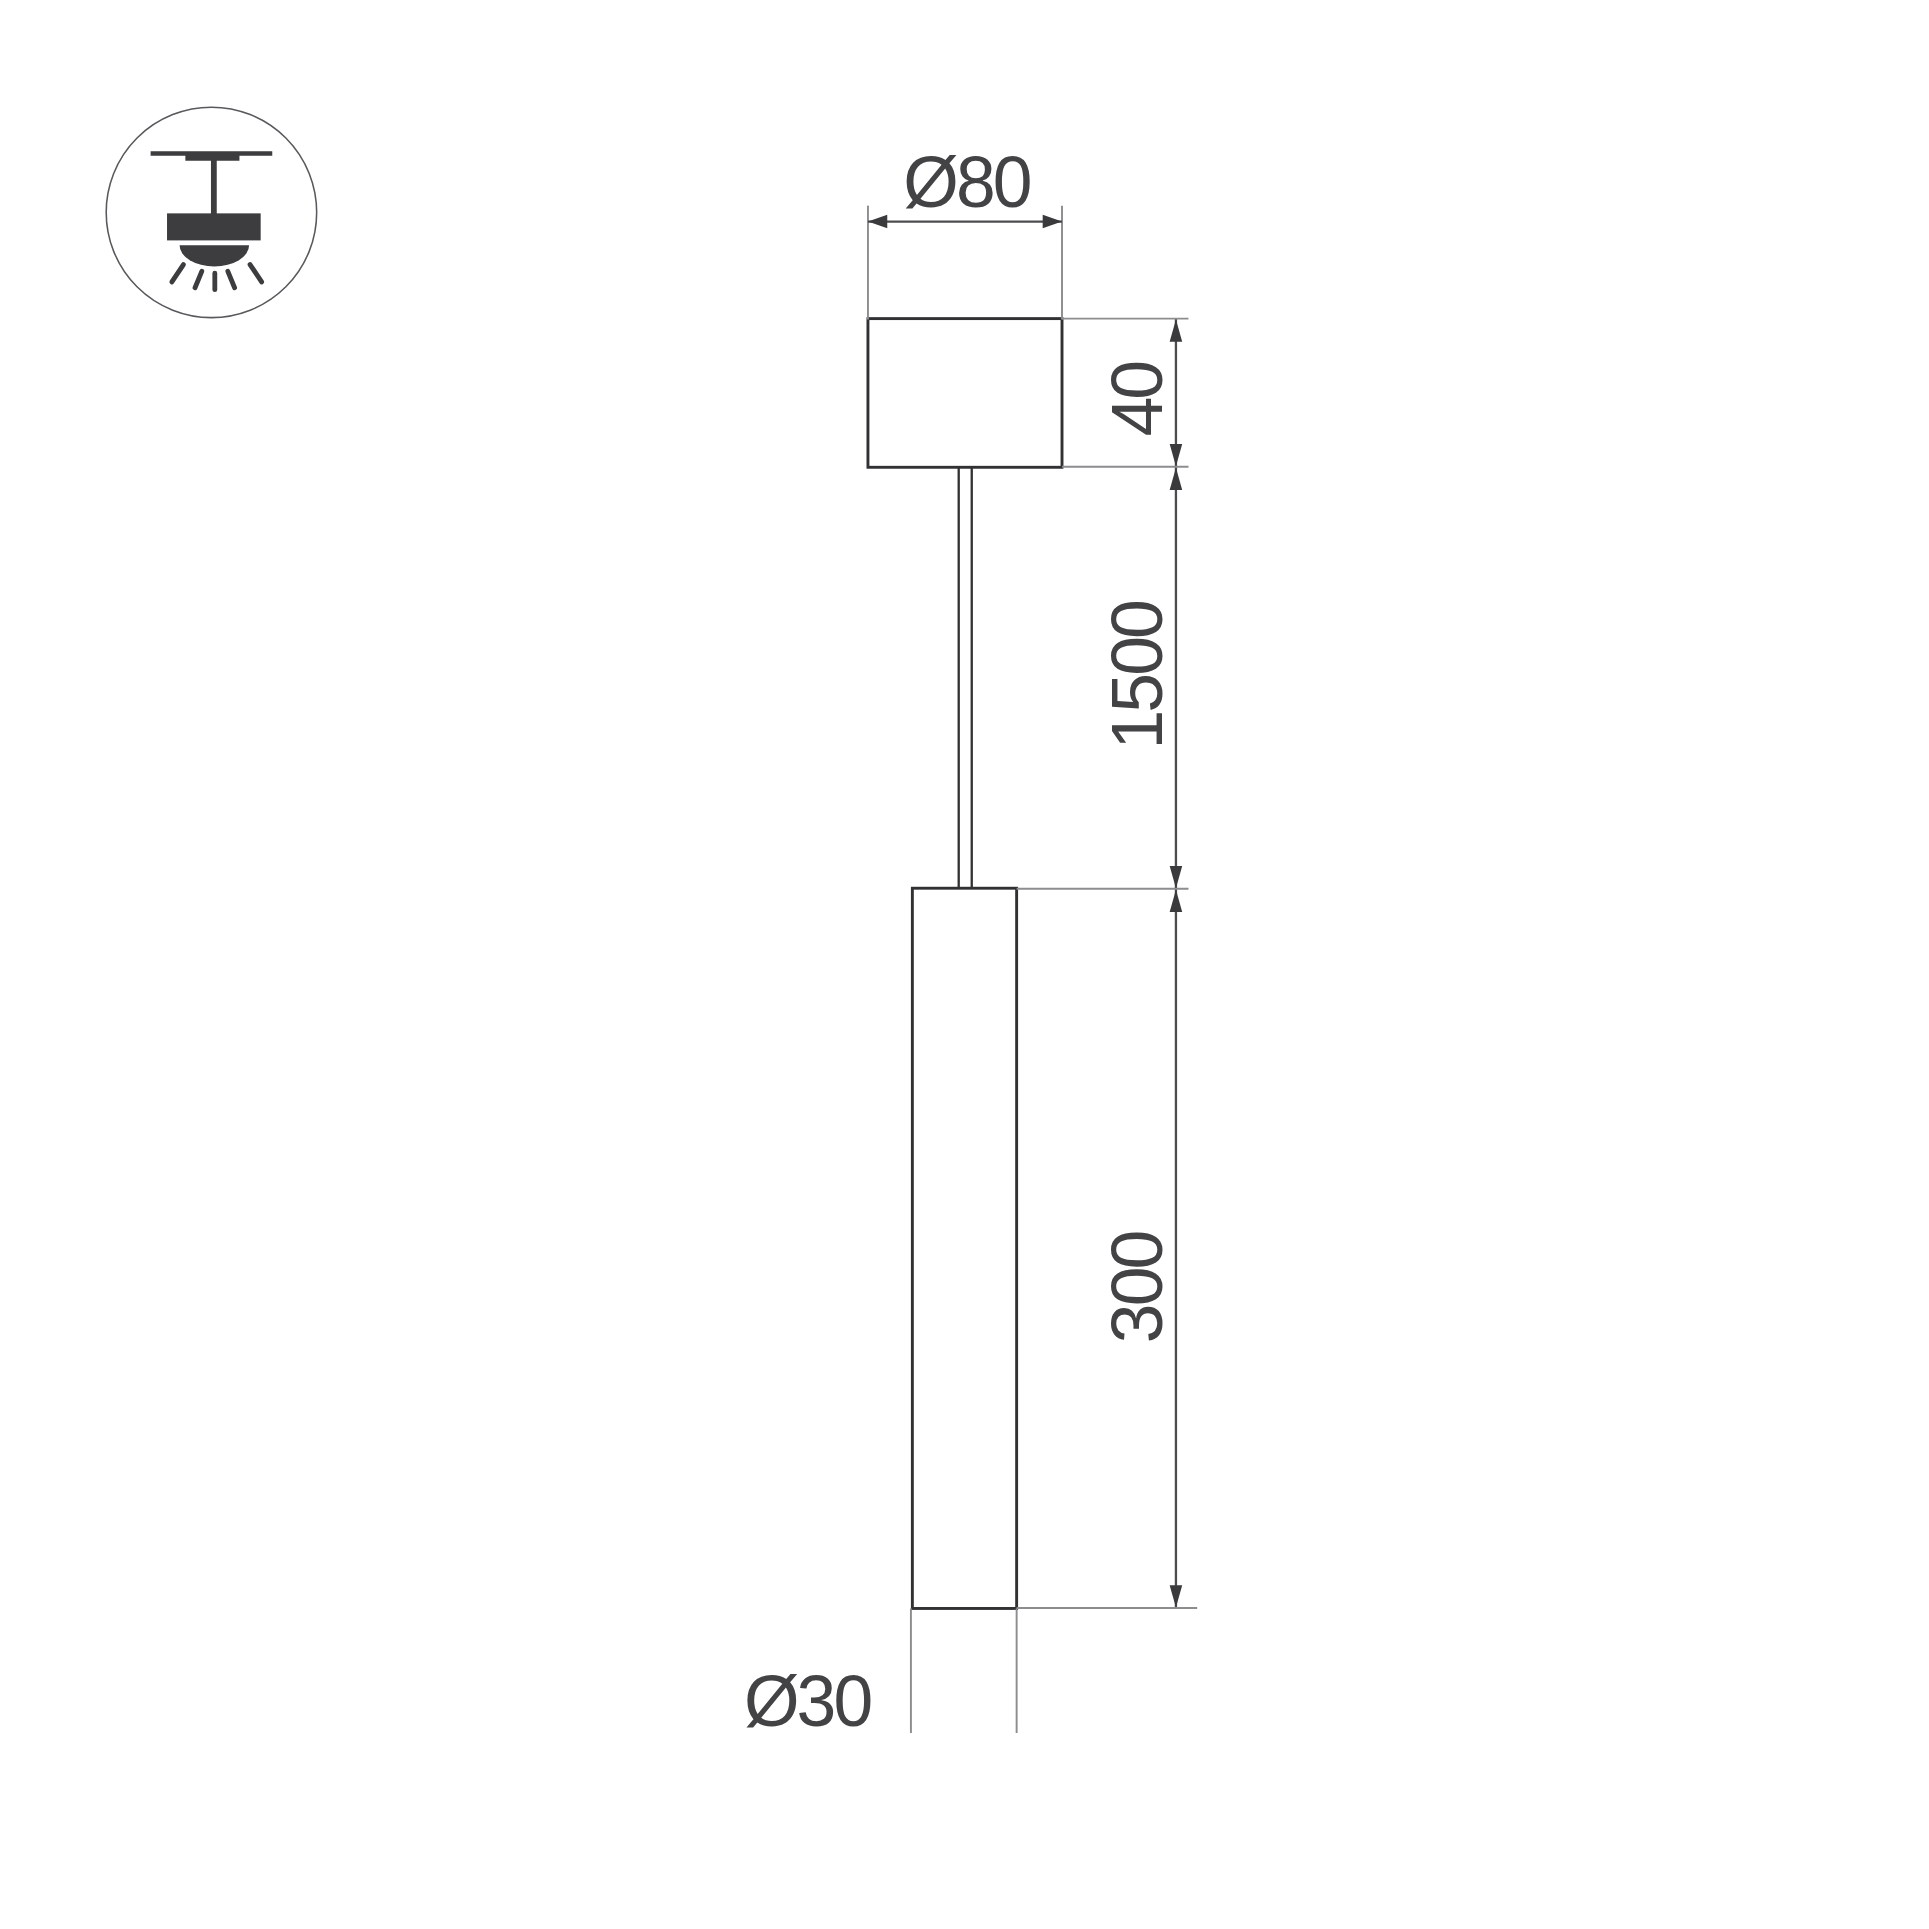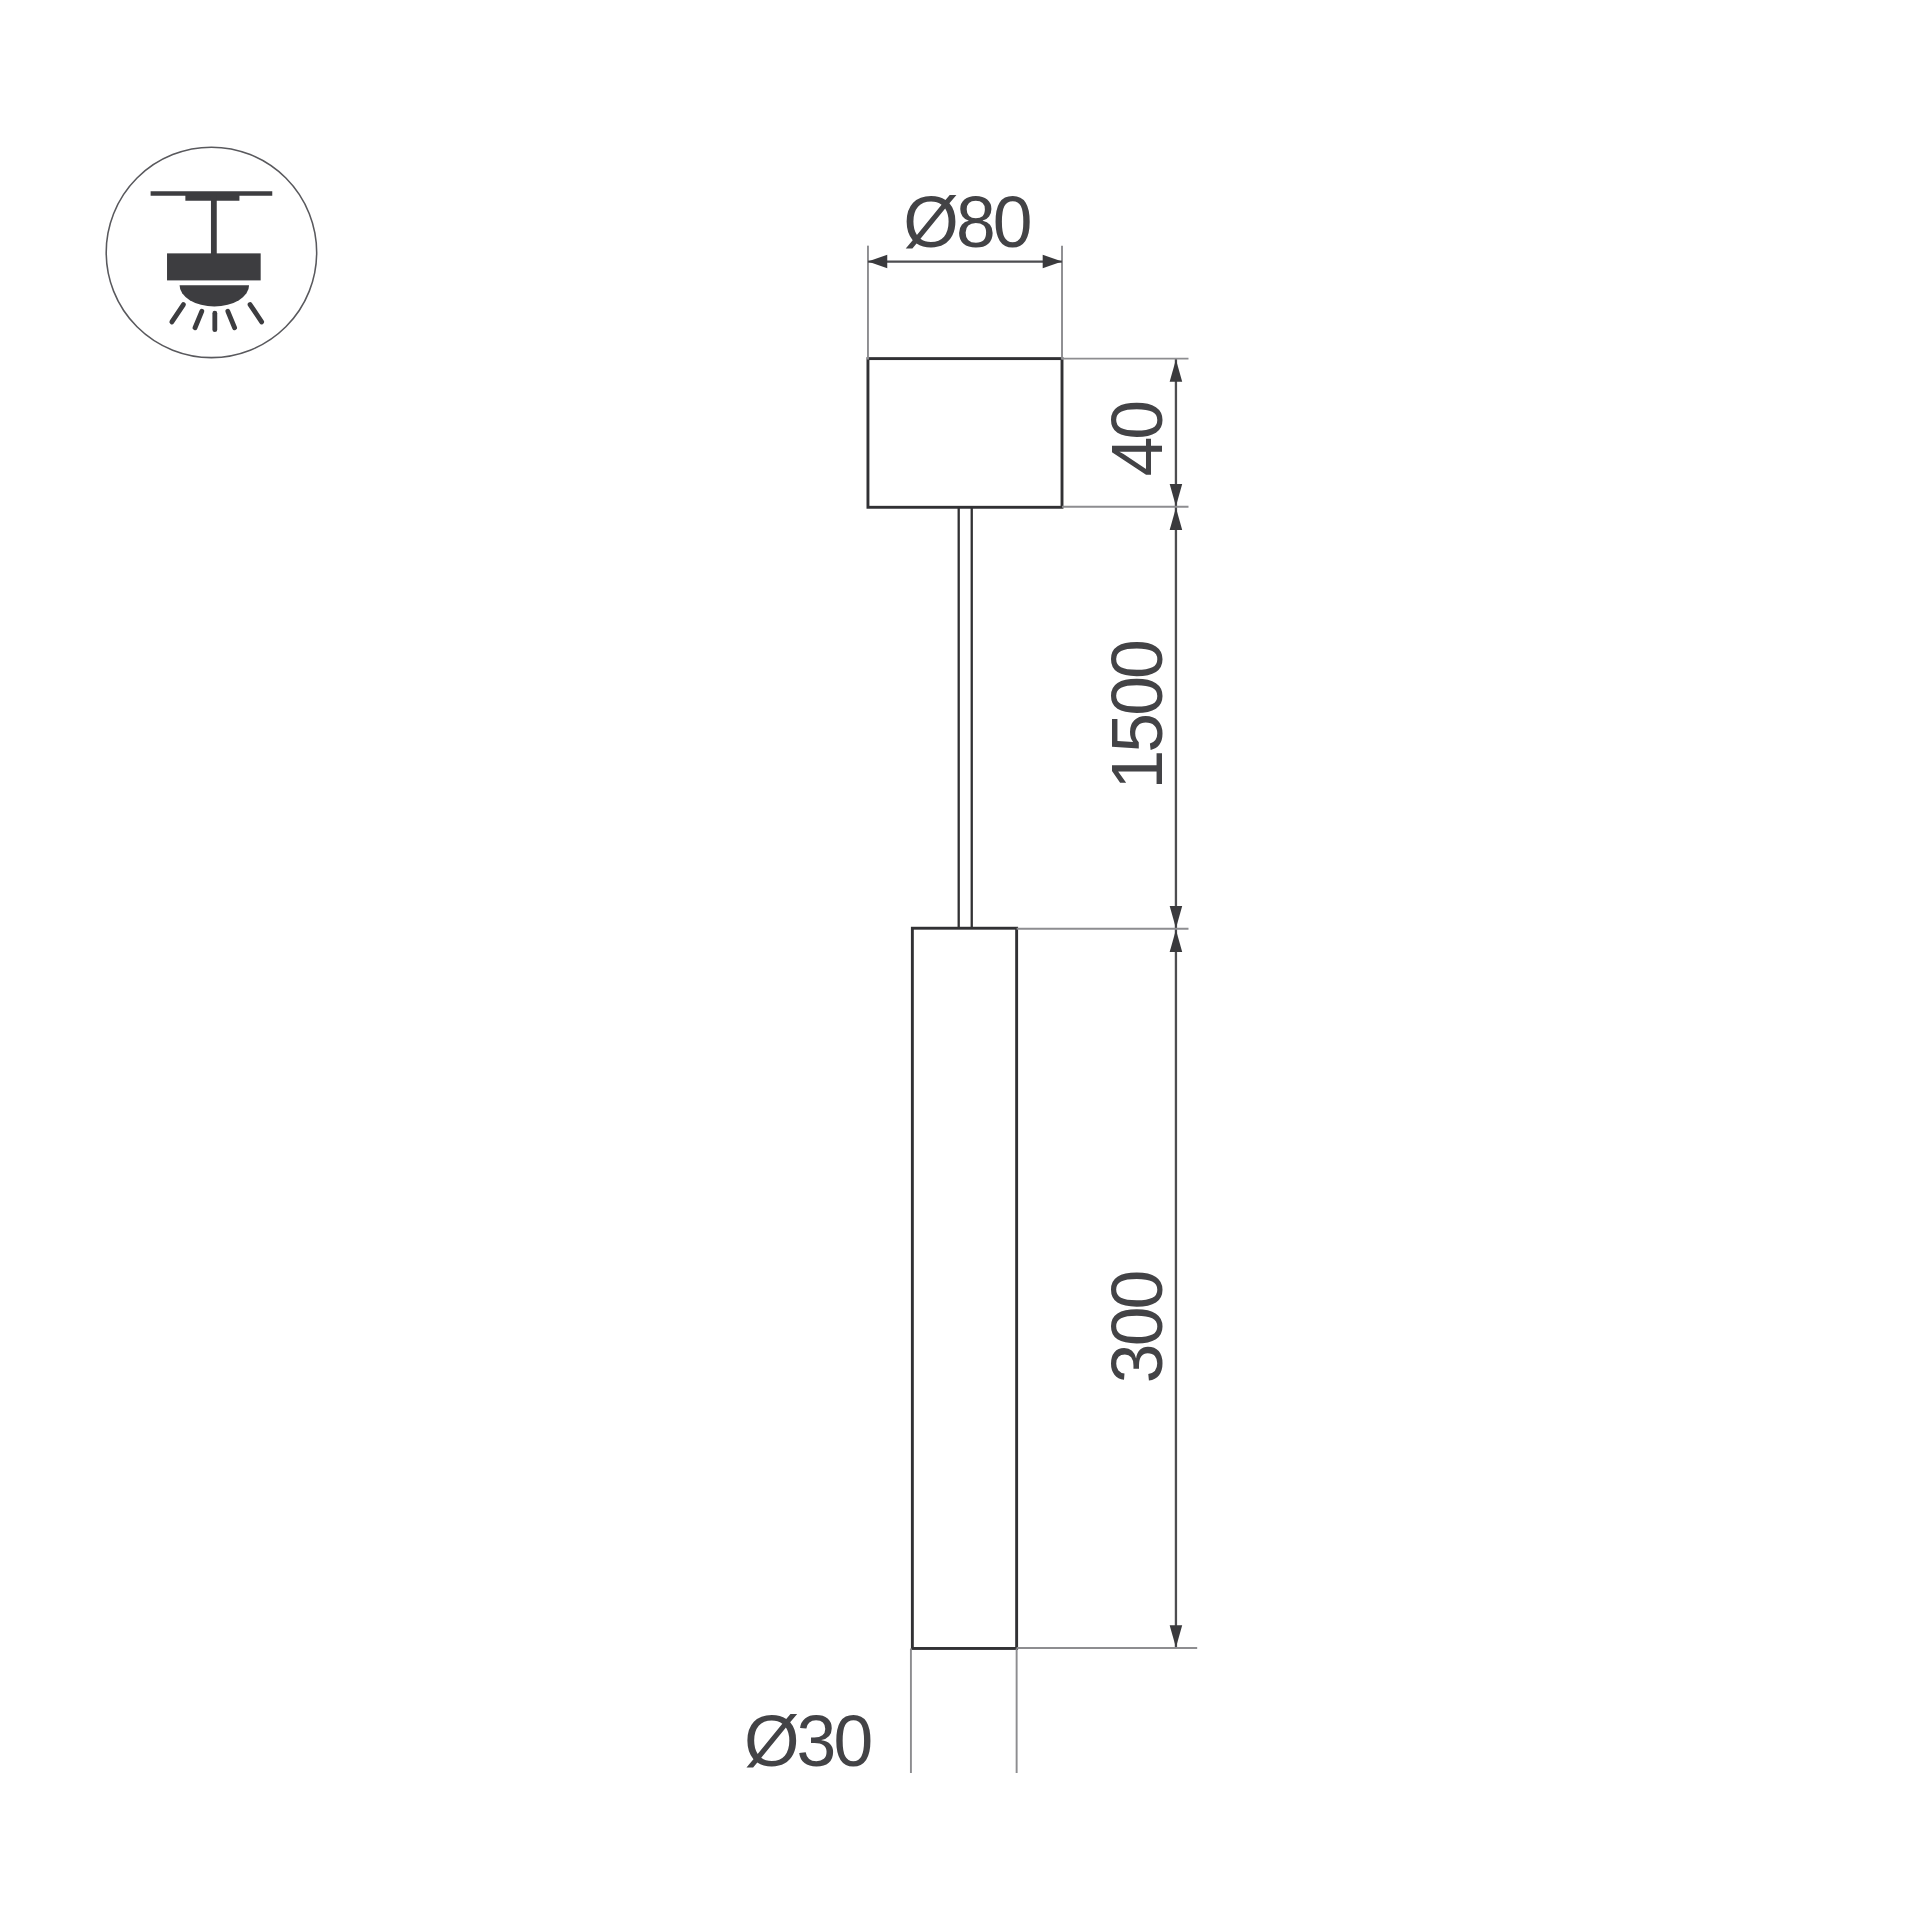--- a/index.html
+++ b/index.html
@@ -7,21 +7,20 @@
     padding: 0;
     background: var(--background, #ffffff);
   }
   .canvas {
     position: relative;
     width: 1929px;
     height: 1733px;
     background: var(--background, #ffffff);
     font-family: "Liberation Sans", sans-serif;
     overflow: hidden;
-    margin-top: 40px;
   }
   svg { display: block; }
 
   
   .obj {
     fill: #ffffff;
     stroke: var(--object-line, #313134);
     stroke-width: 3;
   }
   .wire {

